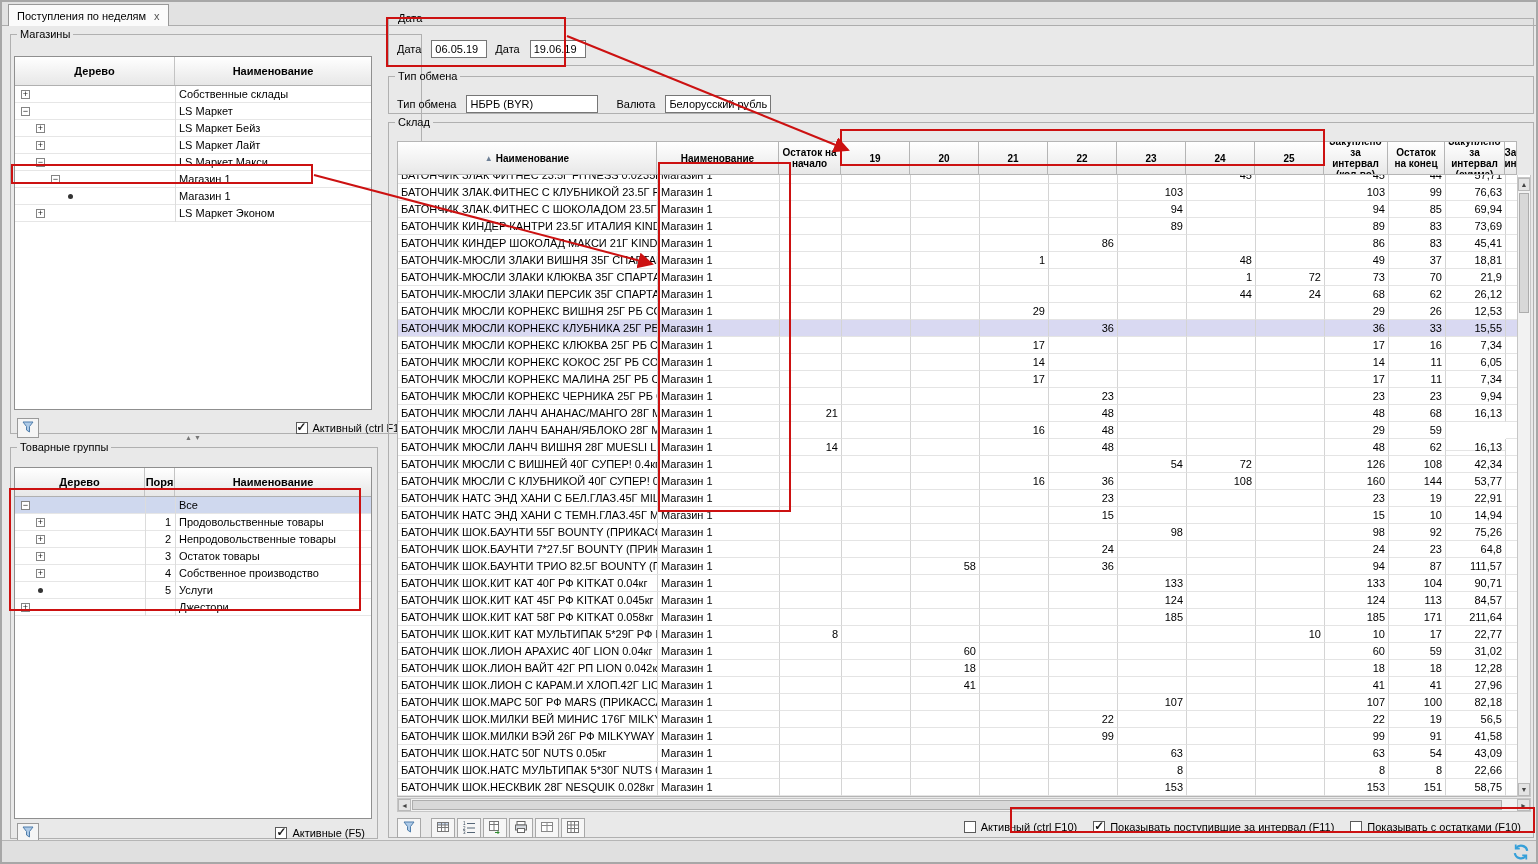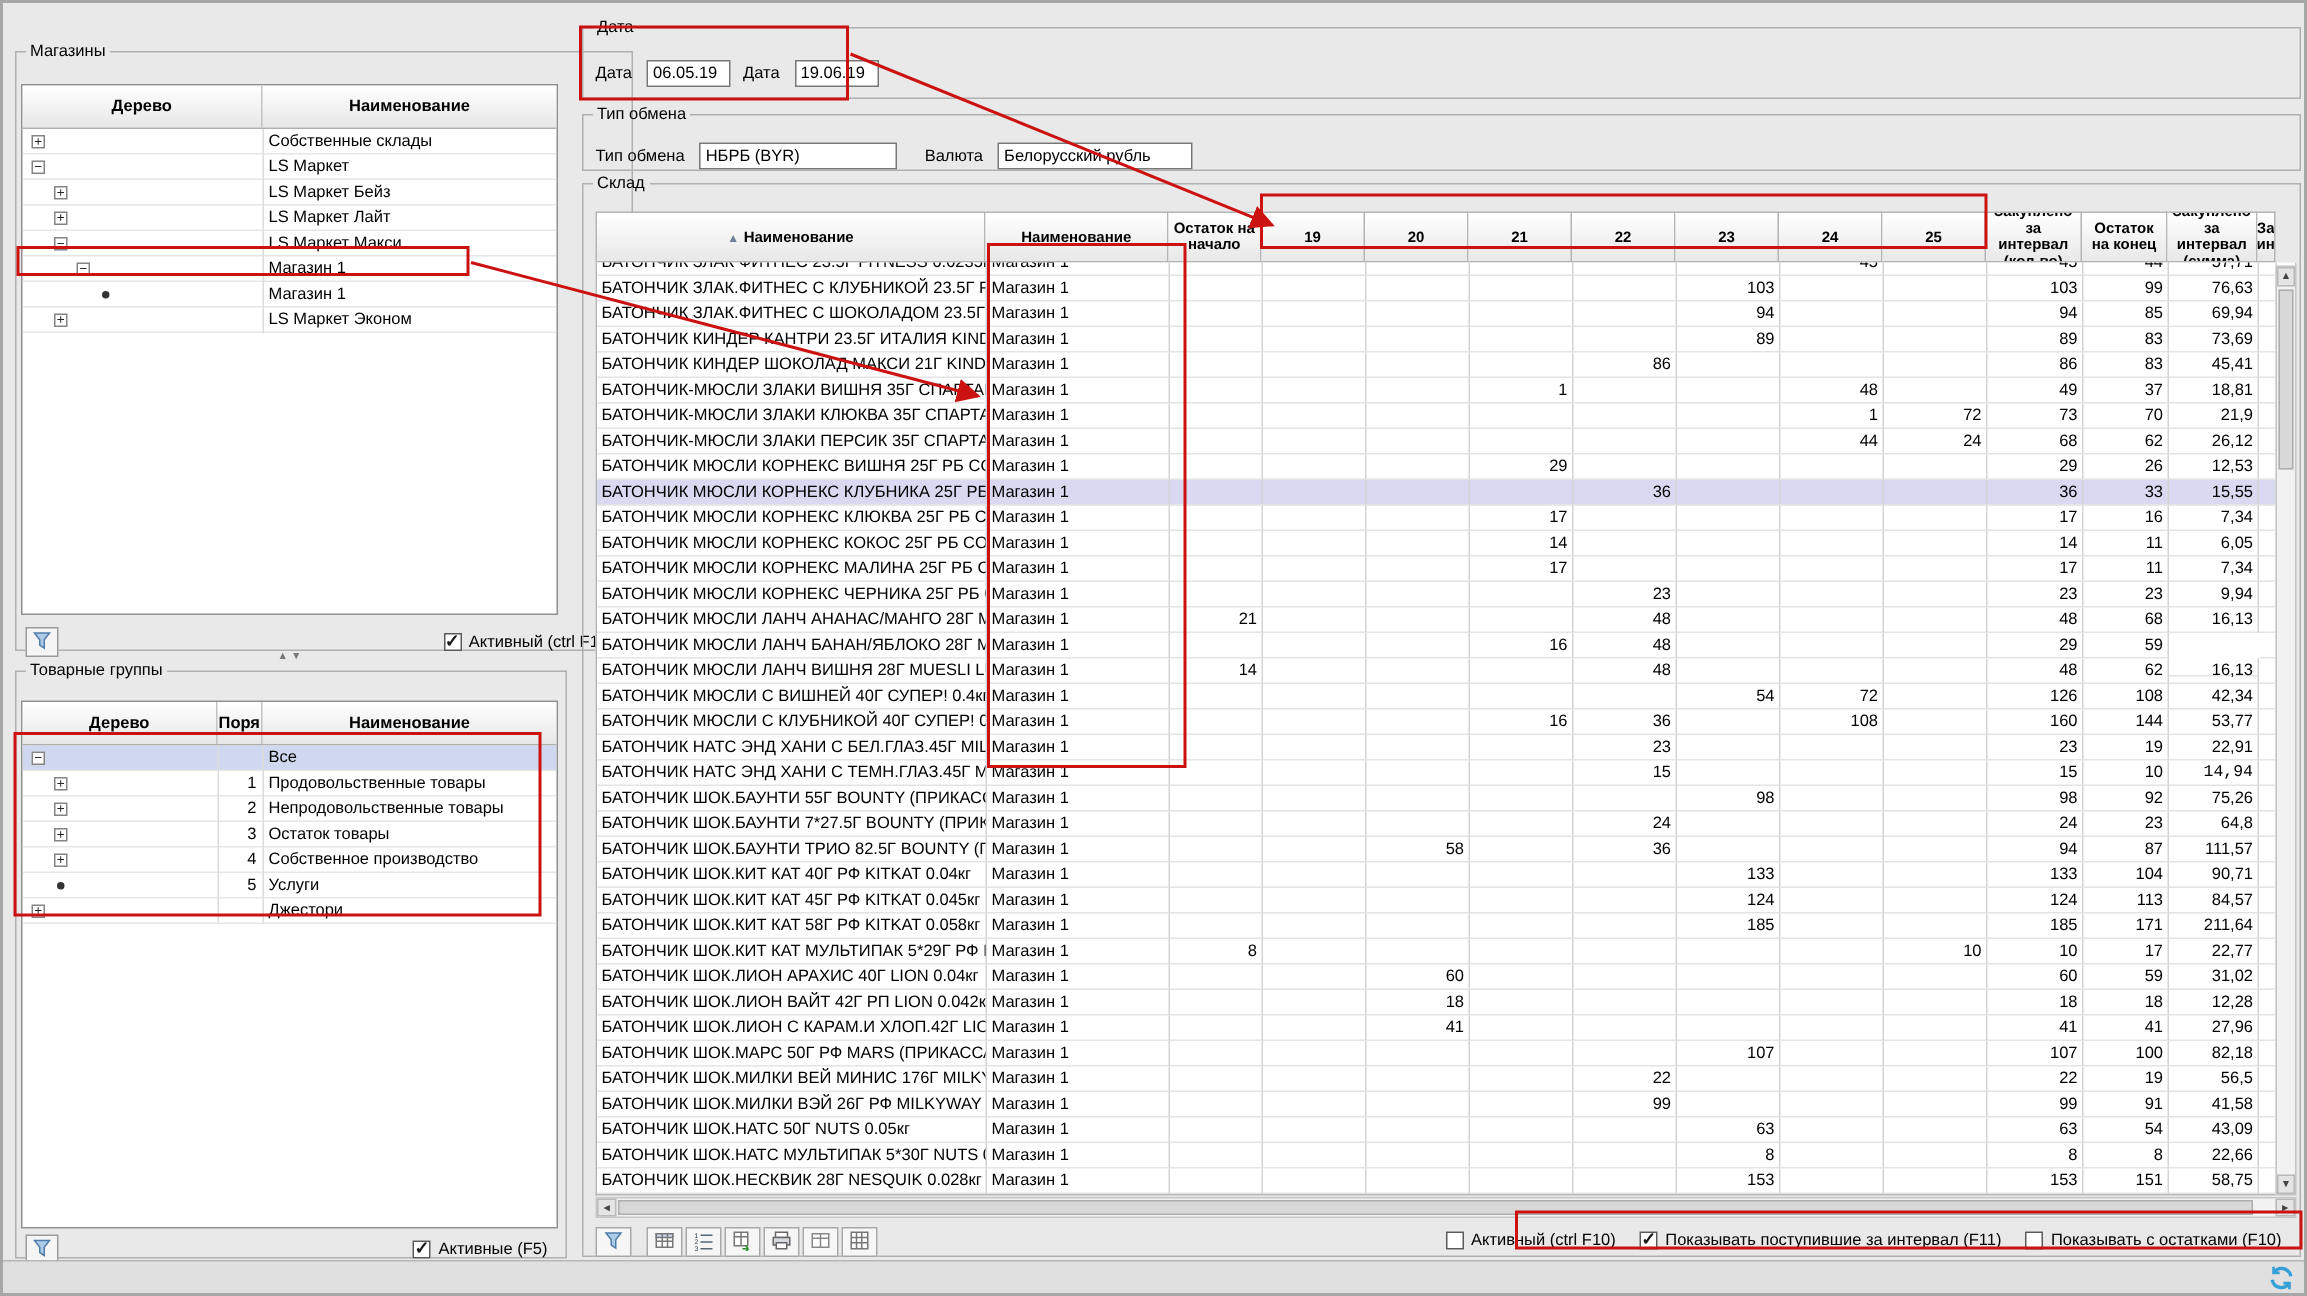--- a/index.html
+++ b/index.html
@@ -49,21 +49,21 @@
   .cb.checked::after { content:"\2713"; position:absolute; left:0px; top:-3px; font-size:12px; font-weight:bold; color:#1a1a1a; }
   #stores-check { position:absolute; right:12px; top:382px; }
   #groups-check { position:absolute; right:12px; top:374px; }
 
   .hsplit { position:absolute; left:8px; top:431px; width:368px; height:8px; display:flex; align-items:center; justify-content:center; color:#777; font-size:7px; letter-spacing:2px; }
 
   
   .frow { position:absolute; left:8px; top:16px; display:flex; align-items:center; gap:8px; }
   .flabel { padding-right:2px; }
   input.fbox { height:18px; border:1px solid #767676; background:#fff; font-family:"Liberation Sans",sans-serif; font-size:11px; padding:0 3px; }
-  .w56 { width:56px; } .w132 { width:132px; } .w130 { width:130px; }
+  .w56 { width:56px; } .w132 { width:132px; } .w130 { width:106px; }
 
   
   .wgrid { position:absolute; left:8px; top:13px; width:1134px; }
   .whead { display:flex; height:34px; }
   .whc { border:1px solid #b5b5b5; border-left:none; background:linear-gradient(#ffffff,#e8e8e8); font-weight:bold; font-size:10px; line-height:11px; display:flex; align-items:center; justify-content:center; text-align:center; padding:0 2px; overflow:hidden; flex:none; }
   .whc.first { border-left:1px solid #b5b5b5; }
   .sorticon { color:#6d7f95; font-size:8px; margin-right:3px; }
   .wbody { position:relative; height:622px; overflow:hidden; background:#fff; border-left:1px solid #b5b5b5; border-right:1px solid #c5c5c5; border-bottom:1px solid #b5b5b5; }
   .wbody-inner { margin-top:-8px; }
   .wrow { display:flex; height:17px; }
@@ -90,20 +90,26 @@
 
   
   .anno { position:absolute; border:2px solid #cc1111; pointer-events:none; z-index:40; }
   #anno-arrows { position:absolute; left:0; top:0; width:1538px; height:864px; pointer-events:none; z-index:41; }
 </style>
 </head>
 <body>
 
 <div class="screen">
 
+  <div class="tabbar">
+    <div class="tab">
+      <span>Поступления по неделям</span>
+      <span class="tab-close">x</span>
+    </div>
+  </div>
 
   <fieldset id="stores-fs">
     <legend>Магазины</legend>
     <div class="ttable" id="stores-table">
       <div class="thead">
         <div class="thc" style="width:160px">Дерево</div>
         <div class="thc">Наименование</div>
       </div>
       <div class="tbody" id="stores-body">
         <div class="vline" style="left:160px"></div>
@@ -628,21 +634,21 @@
               <div class="wc num" style="width: 62px;"></div>
               <div class="wc num" style="width: 69px;"></div>
               <div class="wc num" style="width: 69px;"></div>
               <div class="wc num" style="width: 69px;"></div>
               <div class="wc num" style="width: 69px;">15</div>
               <div class="wc num" style="width: 69px;"></div>
               <div class="wc num" style="width: 69px;"></div>
               <div class="wc num" style="width: 69px;"></div>
               <div class="wc num" style="width: 64px;">15</div>
               <div class="wc num" style="width: 57px;">10</div>
-              <div class="wc num" style="width: 60px; font-family: Liberation Mono, monospace;">14,94</div>
+              <div class="wc num" style="width: 60px;">14,94</div>
               <div class="wc " style="width: 12px;"></div>
             </div>
             <div class="wrow">
               <div class="wc " style="width: 260px;">БАТОНЧИК ШОК.БАУНТИ 55Г BOUNTY (ПРИКАССА</div>
               <div class="wc " style="width: 122px;">Магазин 1</div>
               <div class="wc num" style="width: 62px;"></div>
               <div class="wc num" style="width: 69px;"></div>
               <div class="wc num" style="width: 69px;"></div>
               <div class="wc num" style="width: 69px;"></div>
               <div class="wc num" style="width: 69px;"></div>

